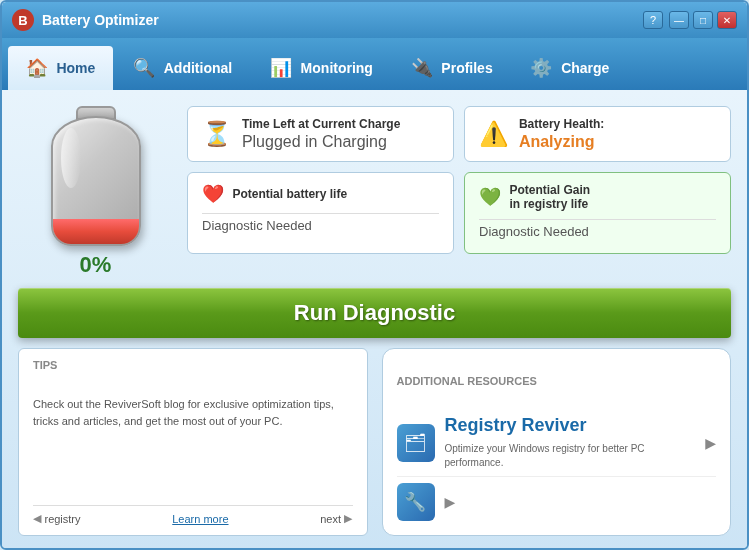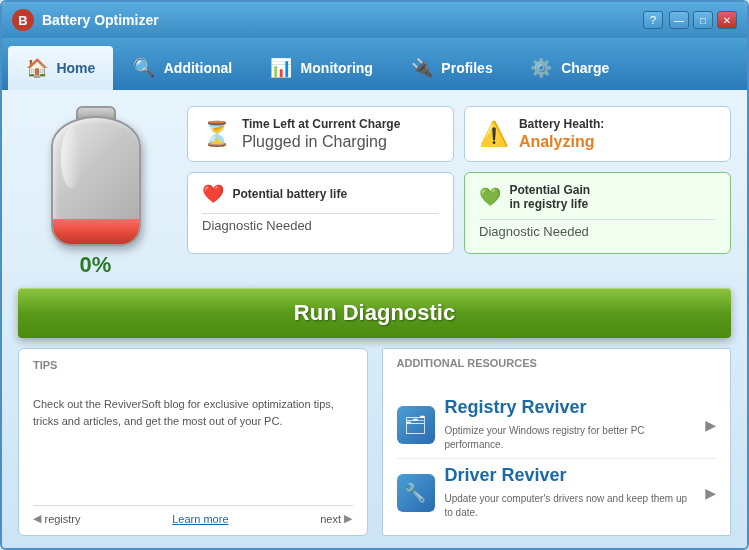--- a/index.html
+++ b/index.html
@@ -344,22 +344,22 @@
       font-size: 11px;
       cursor: pointer;
       text-decoration: underline;
     }
 
     
     .resources-panel {
       flex: 1;
       background: white;
       border: 1px solid #b0cce0;
-      border-radius: 2px;
-      padding: 8px 14px;
+      border-radius: 12px;
+      padding: 26px 14px;
     }
 
     .resource-item {
       display: flex;
       align-items: center;
       gap: 10px;
       padding: 6px 0;
       border-bottom: 1px solid #eee;
       cursor: pointer;
     }
@@ -519,23 +519,19 @@
         <div class="resource-icon">🗂</div>
         <div class="resource-info">
           <div class="resource-title">Registry Reviver</div>
           <div class="resource-desc">Optimize your Windows registry for better PC performance.</div>
         </div>
         <span class="resource-arrow">▶</span>
       </div>
 
       <div class="resource-item">
         <div class="resource-icon">🔧</div>
-        <div class="resource-info">
-          <div class="resource-title">Driver Reviver</div>
-          <div class="resource-desc">Update your computer's drivers now and keep them up to date.</div>
-        </div>
         <span class="resource-arrow">▶</span>
       </div>
     </div>
 
   </div>
 
 </div>
 
 </body></html>

